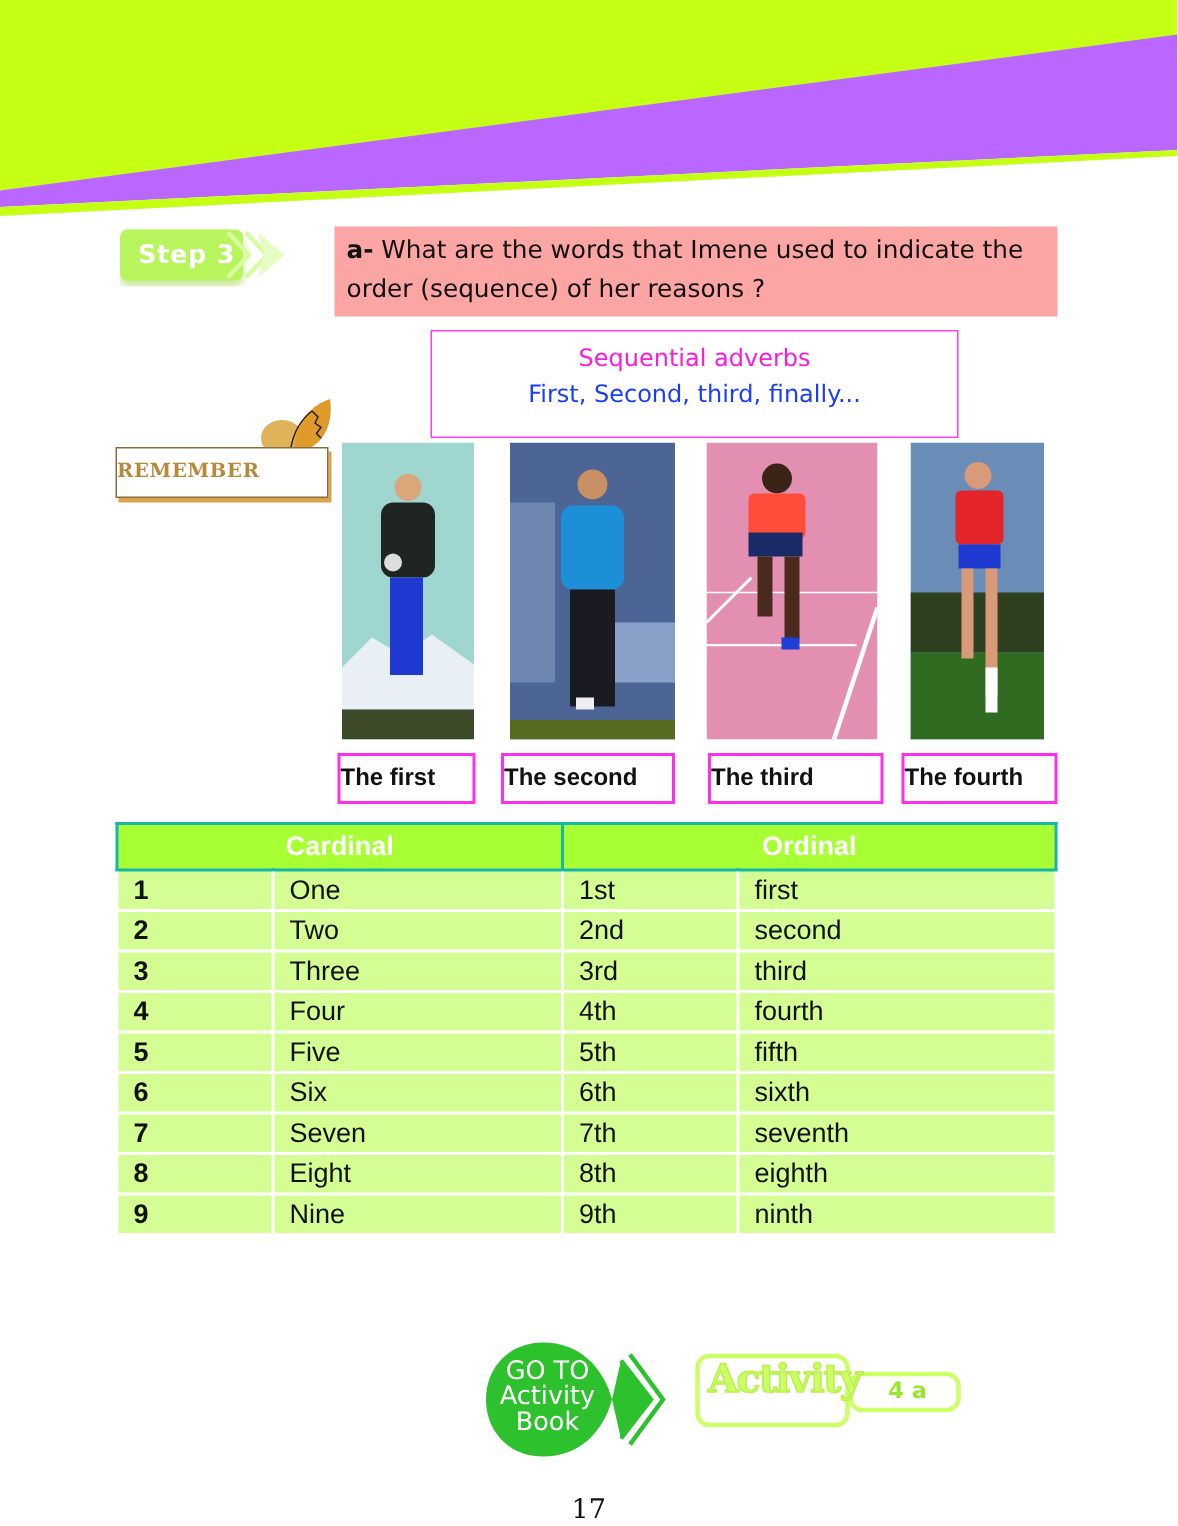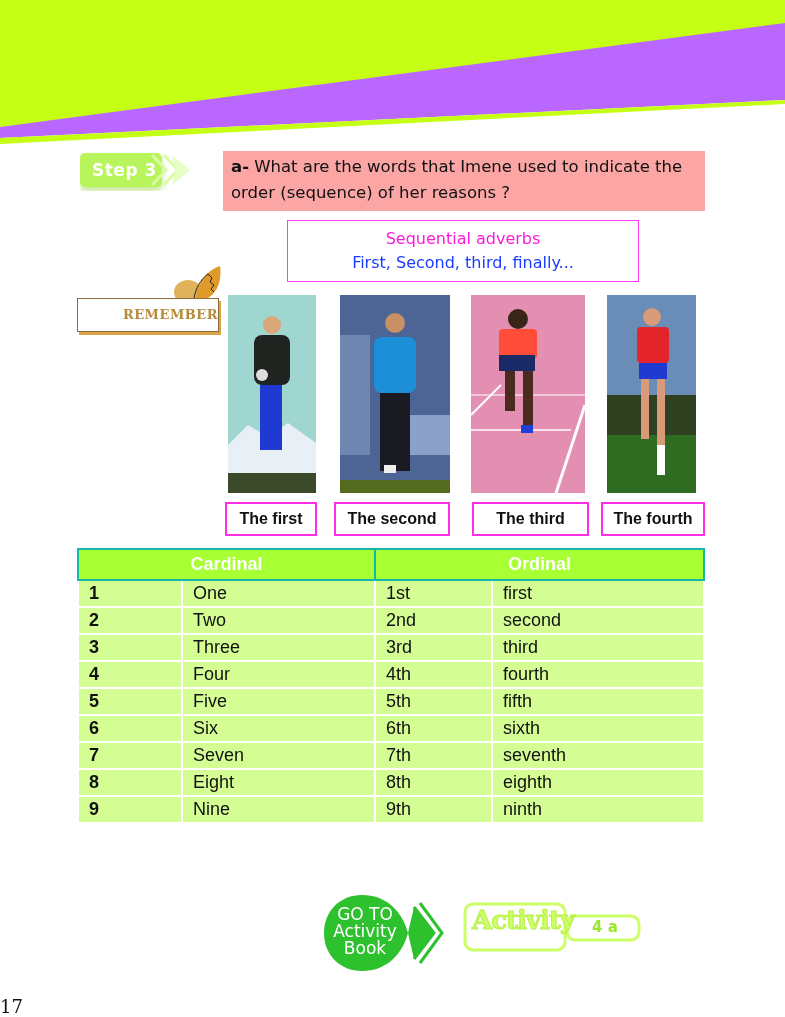--- a/index.html
+++ b/index.html
@@ -2,37 +2,37 @@
 <html><head>
 <meta charset="utf-8">
 <style>
   html,body{margin:0;padding:0;}
   body{width:785px;height:1017px;position:relative;background:#fff;overflow:hidden;font-family:"DejaVu Sans",sans-serif;}
   .banner{position:absolute;left:0;top:0;width:785px;height:150px;}
   .step-badge{position:absolute;left:80px;top:151px;width:112px;height:40px;}
   .step-label{position:absolute;left:92px;top:160px;color:#fff;font-weight:bold;font-size:17px;font-family:"DejaVu Sans",sans-serif;letter-spacing:0.5px;}
   .question{position:absolute;left:223px;top:151px;width:482px;height:60px;background:#fca5a5;padding:3px 8px;box-sizing:border-box;font-size:16.5px;line-height:26px;color:#111;}
   .question b{font-weight:bold;}
-  .adverbs{position:absolute;left:287px;top:220px;width:352px;height:62px;border:1px solid #ff3cf0;box-sizing:border-box;text-align:center;font-size:16px;line-height:24px;padding-top:6px;}
+  .adverbs{position:absolute;left:287px;top:220px;width:352px;height:72px;border:1px solid #ff3cf0;box-sizing:border-box;text-align:center;font-size:16px;line-height:24px;padding-top:6px;}
   .adverbs .t{color:#ff1ad9;}
   .adverbs .l{color:#1a3cff;}
-  .remember{position:absolute;left:77px;top:298px;width:142px;height:34px;border:1px solid #8a6d3b;background:#fff;box-shadow:2px 3px 0 #d9a44a;box-sizing:border-box;text-align:right;line-height:32px;font-family:"DejaVu Serif",serif;font-weight:bold;font-size:13px;color:#b58a3a;letter-spacing:0.5px;}
+  .remember{position:absolute;left:77px;top:298px;width:142px;height:34px;border:1px solid #8a6d3b;background:#fff;box-shadow:2px 3px 0 #d9a44a;box-sizing:border-box;text-align:left;line-height:32px;font-family:"DejaVu Serif",serif;font-weight:bold;font-size:13px;color:#b58a3a;letter-spacing:0.5px;}
   .leaf{position:absolute;left:168px;top:262px;width:56px;height:42px;}
   .photo{position:absolute;top:295px;height:198px;}
-  .caption{position:absolute;top:502px;height:34px;border:2px solid #ff2ee8;box-sizing:border-box;text-align:center;line-height:30px;font-family:"Liberation Sans",sans-serif;font-weight:bold;font-size:16px;color:#111;}
+  .caption{position:absolute;top:502px;height:34px;border:2px solid #ff2ee8;box-sizing:border-box;text-align:left;line-height:30px;font-family:"Liberation Sans",sans-serif;font-weight:bold;font-size:16px;color:#111;}
   table.nums{position:absolute;left:77px;top:548px;width:628px;border-collapse:collapse;font-family:"Liberation Sans",sans-serif;font-size:18px;}
   table.nums th{background:#a8ff33;color:#fff;font-weight:bold;height:27px;border:2px solid #14b8a6;font-size:18px;}
   table.nums td{background:#d4fe93;height:25px;border:2px solid #fff;padding:0 0 0 10px;color:#111;}
   table.nums td.n{font-weight:bold;}
   .goto{position:absolute;left:322px;top:893px;width:122px;height:80px;}
   .goto-text{position:absolute;left:330px;top:906px;width:70px;text-align:center;color:#fff;font-size:17px;line-height:17px;font-weight:normal;}
   .activity{position:absolute;left:463px;top:902px;width:180px;height:50px;}
   .act-word{position:absolute;left:472px;top:905px;font-family:"DejaVu Serif",serif;font-weight:bold;font-size:26px;color:#ccff66;letter-spacing:-1px;-webkit-text-stroke:1px #b9f04a;}
   .act-num{position:absolute;left:575px;top:918px;width:60px;text-align:center;font-size:15px;font-weight:bold;color:#9ae62e;}
-  .page-num{position:absolute;left:0;width:785px;top:996px;font-family:"DejaVu Serif",serif;font-size:18px;color:#111;}
+  .page-num{position:absolute;left:0;width:785px;top:996px;text-align:center;font-family:"DejaVu Serif",serif;font-size:18px;color:#111;}
 </style>
 </head>
 <body>
 
 <svg class="banner" viewBox="0 0 785 150" preserveAspectRatio="none">
   <polygon points="0,0 785,0 785,35 0,127" fill="#c4ff14"></polygon>
   <polygon points="0,127 785,23 785,100 0,138" fill="#b967ff"></polygon>
   <polygon points="0,138 785,100 785,104 0,144" fill="#c4ff14"></polygon>
 </svg>
 

